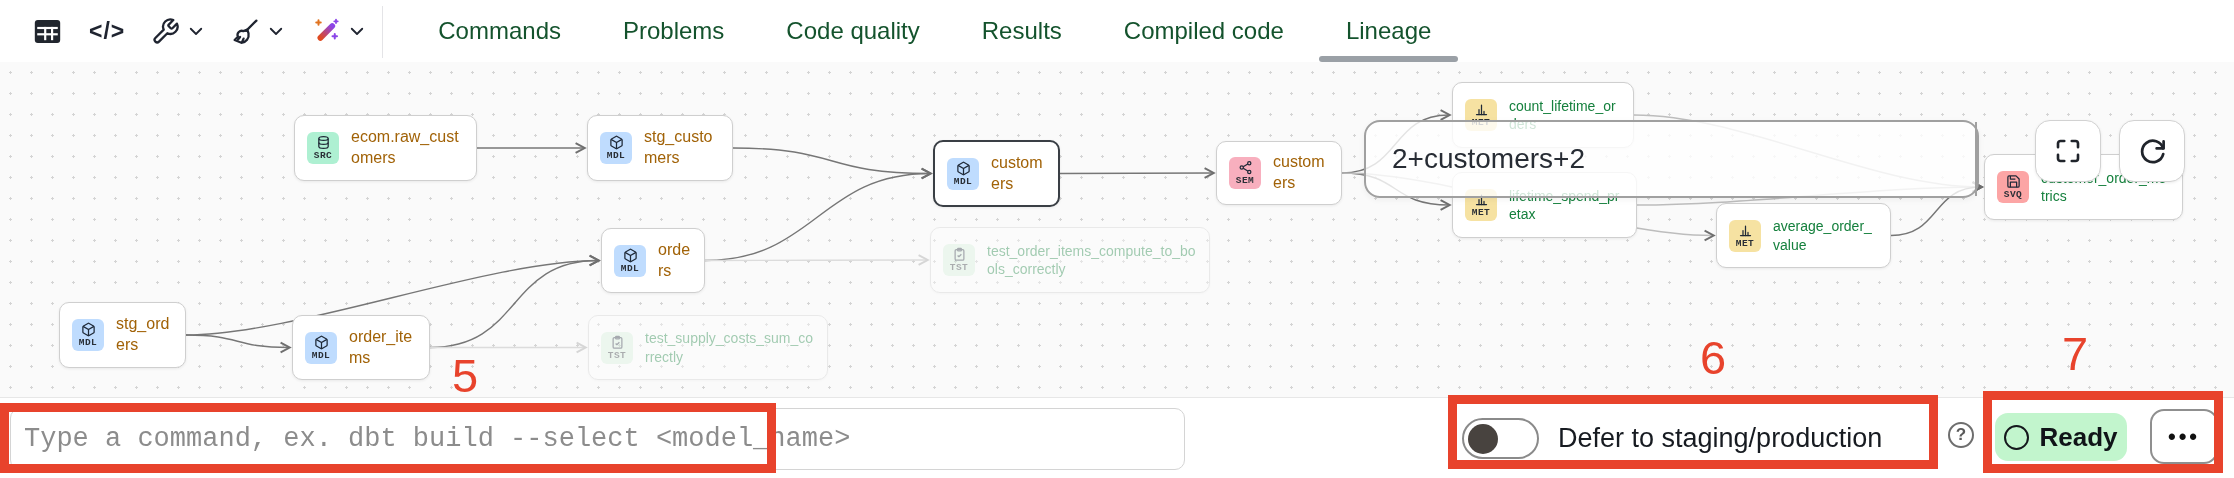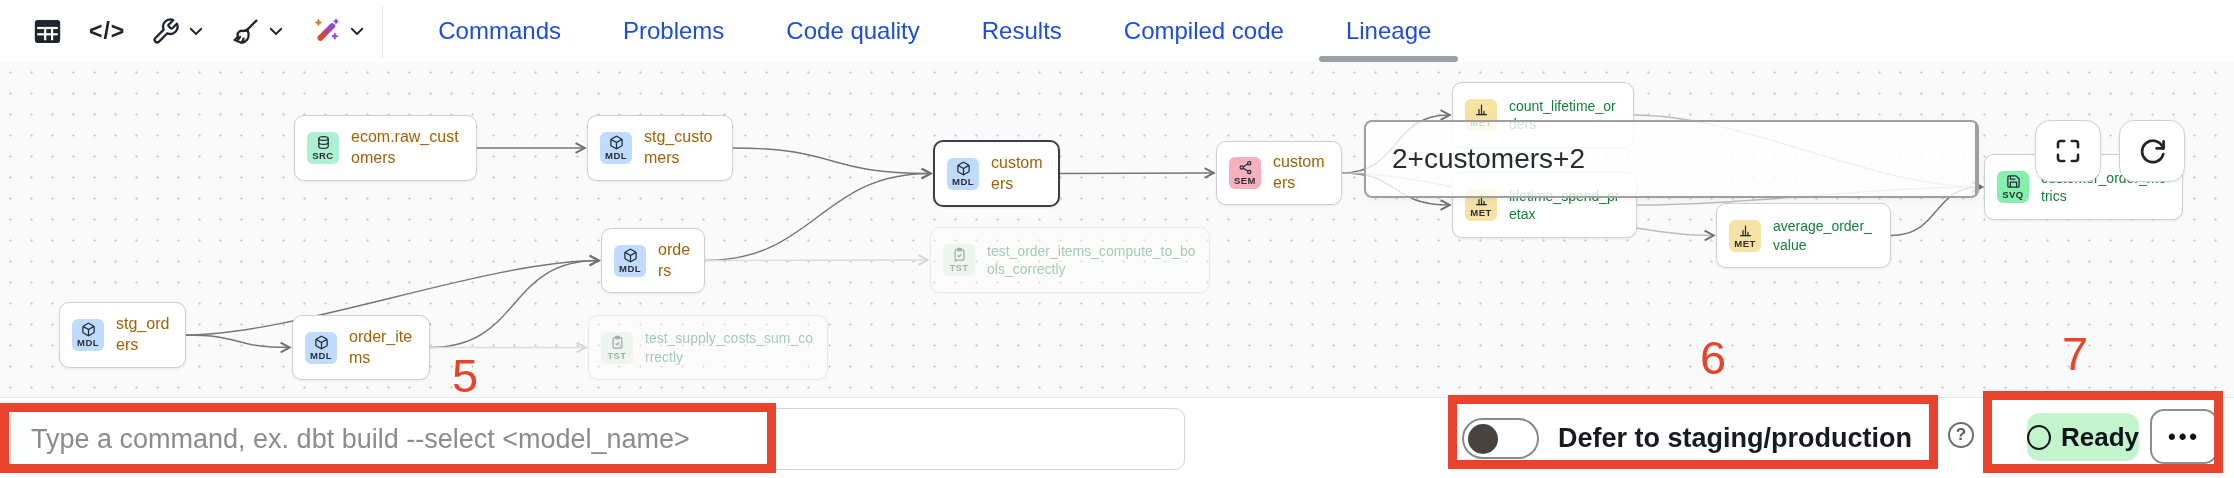--- a/index.html
+++ b/index.html
@@ -7,60 +7,60 @@
   #app { position:relative; width:2234px; height:478px; }
 
   
   .toolbar { position:absolute; top:0; left:0; width:100%; height:62px; background:#fff; display:flex; align-items:stretch; }
   .tool-icons { display:flex; align-items:center; padding-left:26px; gap:14px; }
   .tool-btn { display:flex; align-items:center; gap:7px; padding:4px 6px; cursor:pointer; }
   .tool-btn svg { display:block; }
   .code-glyph { font-size:23px; font-weight:600; color:#1f2430; letter-spacing:1px; }
   .v-divider { width:1px; background:#e4e4e7; margin:6px 0 4px 10px; }
   .tabs { display:flex; align-items:stretch; margin-left:24px; }
-  .tab { position:relative; display:flex; align-items:center; padding:0 31px; font-size:24px; color:#1d4ed8; cursor:pointer; white-space:nowrap; }
+  .tab { position:relative; display:flex; align-items:center; padding:0 31px; font-size:24px; color:#14532d; cursor:pointer; white-space:nowrap; }
   .tab.active::after { content:""; position:absolute; left:4px; right:4px; bottom:0; height:6px; background:#9aa0a6; border-radius:3px; }
 
   
   .canvas { position:absolute; top:62px; left:0; width:2234px; height:335px; background-color:#fafafa;
             background-image:radial-gradient(#d4d4d4 1.3px, transparent 1.4px); background-size:21px 21px; overflow:hidden; }
   .edges { position:absolute; top:0; left:0; pointer-events:none; }
   .node { position:absolute; background:#fff; border:1.5px solid #cfcfcf; border-radius:10px; display:flex; align-items:center;
           padding:0 12px; box-shadow:0 1px 3px rgba(0,0,0,.07); cursor:pointer; }
   .node.selected { border:2.5px solid #3a3f45; }
   .node.faded { opacity:.38; }
   .node .label { margin-left:12px; font-size:16px; color:#a16207; overflow-wrap:anywhere; word-break:break-all; line-height:1.3; }
   .node.small .label { font-size:14px; color:#15803d; }
   .badge { flex:0 0 auto; width:32px; height:32px; border-radius:6px; display:flex; flex-direction:column; align-items:center; justify-content:center; }
-  .badge span { font-size:9.5px; font-weight:600; letter-spacing:.4px; color:#2a2f36; line-height:1; margin-top:1px; }
+  .badge span { font-size:9.5px; font-weight:600; letter-spacing:.4px; color:#2a2f36; line-height:1; margin-top:1px;font-family:Liberation Mono, monospace; }
   .badge svg { display:block; }
   .b-SRC{background:#aef0d2;} .b-MDL{background:#bfdcfe;} .b-SEM{background:#f8afbe;}
-  .b-MET{background:#f6e2a2;} .b-TST{background:#d6f0dc;} .b-SVQ{background:#86efac;}
+  .b-MET{background:#f6e2a2;} .b-TST{background:#d6f0dc;} .b-SVQ{background:#fca5a5;}
 
   .overlay { position:absolute; left:1364px; top:58px; width:615px; height:78px; background:rgba(255,255,255,.8);
-             border:2.5px solid #a0a0a0; border-radius:8px; display:flex; align-items:stretch; box-shadow:0 2px 6px rgba(0,0,0,.05); }
+             border:2.5px solid #a0a0a0; border-radius:16px; display:flex; align-items:stretch; box-shadow:0 2px 6px rgba(0,0,0,.05); }
   .overlay .sel { flex:1; display:flex; align-items:center; padding-left:26px; font-size:28px; color:#272c34; }
   .overlay .div { width:2px; background:#a0a0a0; }
   .overlay .btn { width:230px; display:flex; align-items:center; justify-content:center; font-size:27px; font-weight:700; color:#20252d; cursor:pointer; }
 
   .canvas-btn { position:absolute; width:66px; height:62px; background:#fff; border:1.5px solid #d2d2d2; border-radius:15px;
                 display:flex; align-items:center; justify-content:center; box-shadow:0 1px 3px rgba(0,0,0,.08); cursor:pointer; }
 
   
   .bottombar { position:absolute; top:397px; left:0; width:2234px; height:81px; background:#fff; border-top:1px solid #e7e7e7; }
   .cmd-input { position:absolute; left:10px; top:10px; width:1175px; height:62px; border:1.5px solid #d4d4d4; border-radius:10px;
-               padding:0 20px; font-size:27px; color:#333; font-family:Liberation Sans, sans-serif; outline:none; }
+               padding:0 13px; font-size:27px; color:#333; font-family:Liberation Mono, monospace; outline:none; }
   .cmd-input::placeholder { color:#8c8c8c; opacity:1; }
   .toggle { position:absolute; left:1462px; top:20px; width:77px; height:41px; border:2px solid #8a8a8a; border-radius:21px; background:#fff; cursor:pointer; }
   .toggle .knob { position:absolute; left:4px; top:3.5px; width:30px; height:30px; border-radius:50%; background:#48433f; }
-  .defer-label { position:absolute; left:1558px; top:0; height:81px; display:flex; align-items:center; font-size:27px; font-weight:700; color:#171b21; }
+  .defer-label { position:absolute; left:1558px; top:0; height:81px; display:flex; align-items:center; font-size:27px; font-weight:400; color:#171b21; }
   .help { position:absolute; left:1948px; top:24px; width:26px; height:26px; border:2px solid #6e6e6e; border-radius:50%; color:#5a5a5a;
           font-size:17px; font-weight:600; display:flex; align-items:center; justify-content:center; cursor:pointer; }
-  .ready { position:absolute; left:1995px; top:15px; width:112px; height:48px; background:#c2f5cd; border-radius:13px;
-           display:flex; align-items:center; justify-content:center; gap:10px; cursor:pointer;margin-left:32px; }
+  .ready { position:absolute; left:1995px; top:15px; width:132px; height:48px; background:#c2f5cd; border-radius:13px;
+           display:flex; align-items:center; justify-content:center; gap:10px; cursor:pointer; }
   .ready .dot { width:25px; height:25px; border:2.5px solid #14181c; border-radius:50%; }
   .ready .txt { font-size:26px; font-weight:600; color:#101418; }
   .more { position:absolute; left:2150px; top:11px; width:68px; height:55px; border:2px solid #8f8f8f; border-radius:14px; background:#fff;
           display:flex; align-items:center; justify-content:center; cursor:pointer; font-size:22px; letter-spacing:3px; color:#111; font-weight:700; }
 
   
   .ann-box { position:absolute; border:9px solid #e8432c; pointer-events:none; z-index:40; }
   .ann-num { position:absolute; color:#e8432c; font-size:47px; font-weight:500; z-index:41; pointer-events:none; }
 </style>
 </head>

